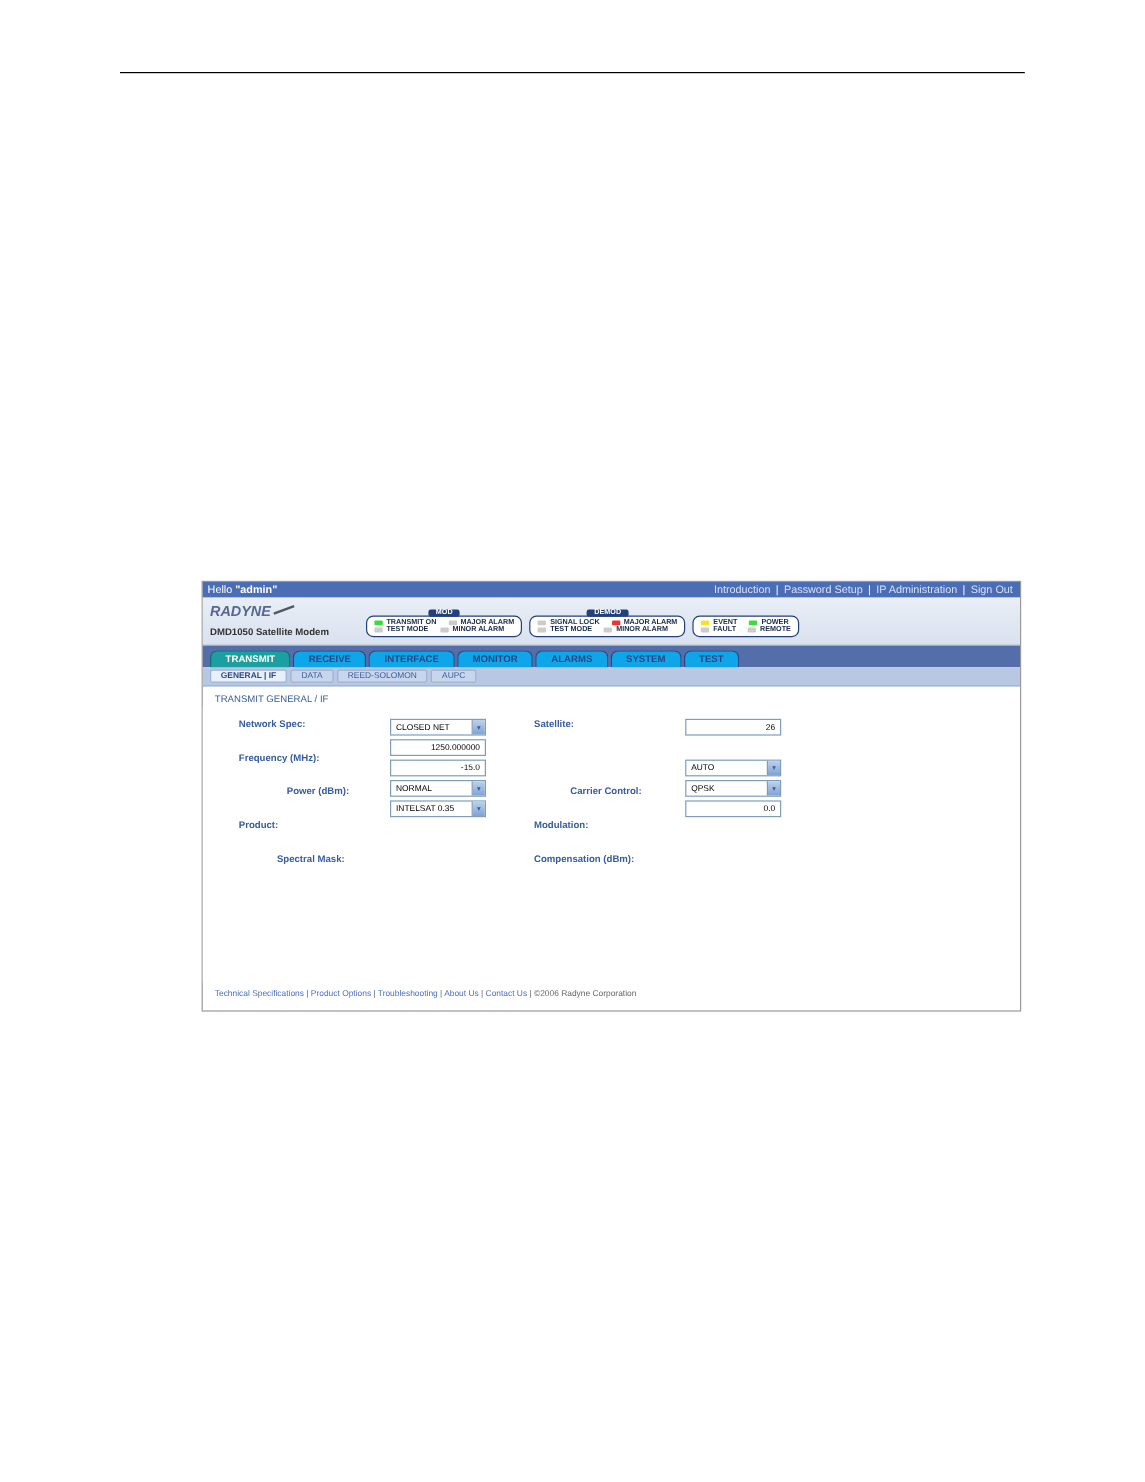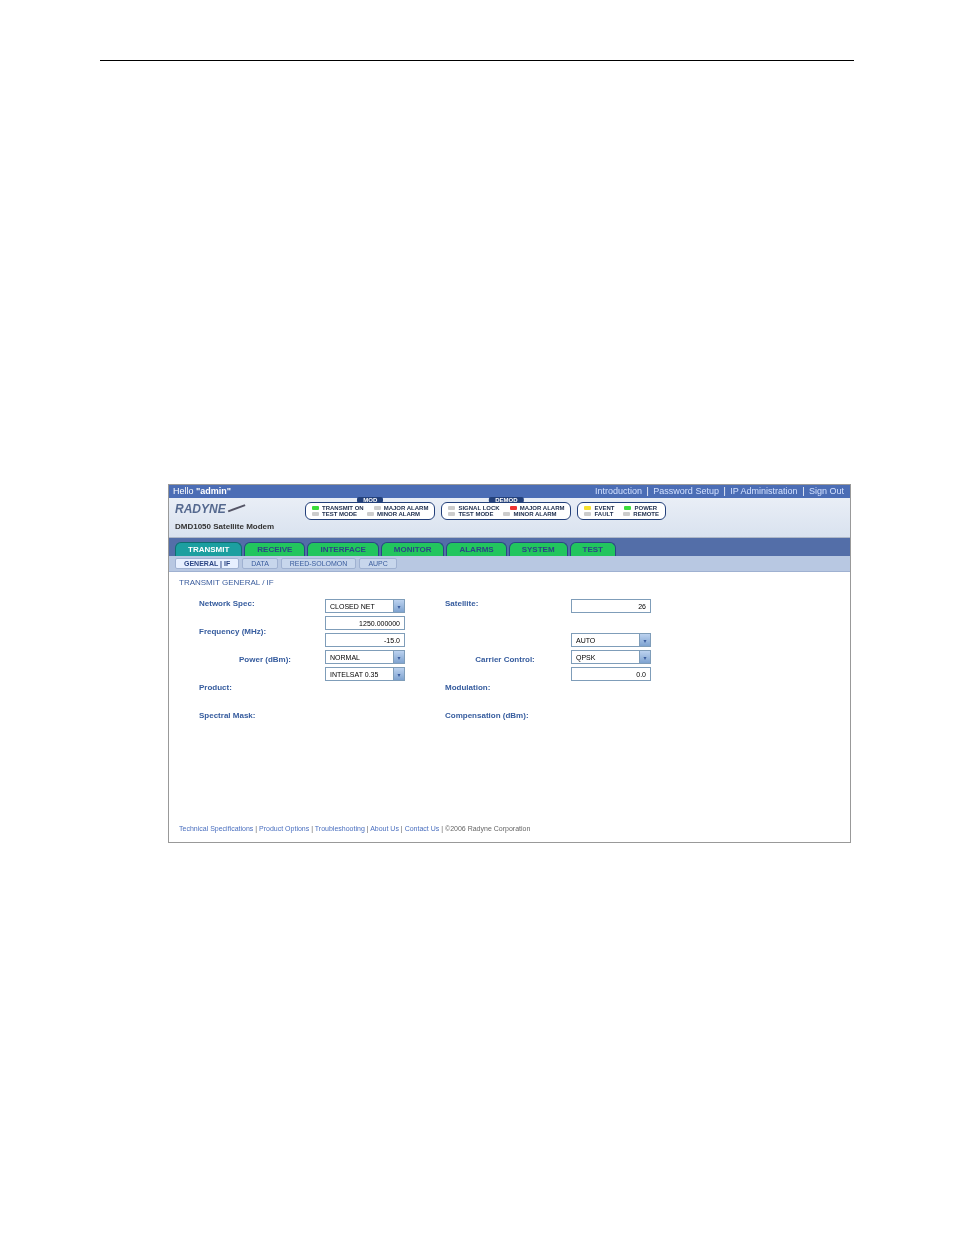--- a/index.html
+++ b/index.html
@@ -2,35 +2,35 @@
 <html><head>
 <meta charset="utf-8">
 <style>
 html, body { margin:0; padding:0; font-family: Verdana, Arial, sans-serif; background:#fff; }
 .page { width:954px; height:1235px; position:relative; }
 .hr { border-top:1px solid #000; margin:60px 100px 0 100px; }
 .screenshot { position:absolute; left:168px; top:424px; width:681px; border:1px solid #999; background:#fff; }
 .topbar { background:#4b6db5; color:#fff; font-size:9px; height:13px; line-height:13px; display:flex; justify-content:space-between; padding:0 4px; }
 .topbar .greet b { color:#fff; }
 .topbar .links a { color:#d2e0ff; text-decoration:none; margin:0 2px; cursor:pointer; }
-.header { background:linear-gradient(#e9eef6,#d9e2ef); display:flex; align-items:flex-start; padding:4px 6px 6px 6px; border-bottom:1px solid #aeb8c8; }
+.header { background:linear-gradient(#e9eef6,#d9e2ef); display:flex; align-items:flex-end; padding:4px 6px 6px 6px; border-bottom:1px solid #aeb8c8; }
 .logo { display:flex; flex-direction:column; font-size:8px; color:#4a5a78; margin-right:10px; width:120px; }
 .logo .brand { font-style:italic; font-weight:bold; font-size:12px; color:#55698f; }
 .logo .brand::after { content:""; display:inline-block; width:18px; height:2px; background:#556; margin-left:3px; transform:rotate(-20deg) translateY(-4px);}
 .logo .device { font-weight:bold; font-size:8px; color:#333; margin-top:6px;}
 .statusgroups { display:flex; gap:6px; }
 .sgroup { border:1px solid #23407a; border-radius:6px; padding:2px 6px 2px 6px; display:flex; flex-direction:column; font-size:6px; color:#1a2a4a; background:#fff; position:relative; min-width:72px;}
 .sgroup .title { position:absolute; top:-6px; left:50%; transform:translateX(-50%); background:#23407a; color:#fff; font-size:6px; padding:0 6px; border-radius:2px; font-weight:bold;}
 .row2 { display:flex; gap:10px;}
 .cell { display:flex; align-items:center; gap:3px; white-space:nowrap;}
 .led { width:7px; height:4px; border-radius:1px; display:inline-block; }
 .g{background:#3bdc3b;} .y{background:#f6e02c;} .r{background:#e33;}
 .led.off{background:#ccc;}
 .navtabs { background:#536ea8; padding:4px 6px 0 6px; display:flex; gap:2px; align-items:center; }
-.navtab { font-size:8px; font-weight:bold; padding:2px 12px; border-radius:6px 6px 0 0; background:#22c55e; color:#2c4685; border:1px solid #2c4685; border-bottom:none; cursor:pointer; text-transform:uppercase;}
+.navtab { font-size:8px; font-weight:bold; padding:2px 12px; border-radius:6px 6px 0 0; background:#0ea5e9; color:#2c4685; border:1px solid #2c4685; border-bottom:none; cursor:pointer; text-transform:uppercase;}
 .navtab.active { background:#1c9fa0; color:#fff; border-color:#0f6e6f;}
 .subtabs { background:#b8c8e2; padding:2px 6px; display:flex; gap:3px; border-bottom:1px solid #9fb1d1;}
 .subtab { font-size:7px; padding:1px 8px; background:#c7d6ec; color:#3a5c9d; border:1px solid #9fb1d1; border-radius:2px; cursor:pointer;}
 .subtab.active { background:#e7f0ff; color:#2c4685; font-weight:bold;}
 .panelhead { font-size:8px; color:#3a5c9d; padding:6px 10px 2px 10px;}
 .panel { background:#fff; padding:10px 22px 60px 30px; min-height:160px; display:flex; gap:40px;}
 .col { display:flex; flex-direction:column; gap:14px; }
 .ficol { width:120px; font-size:8px; color:#365c9e; font-weight:bold;}
 .ctrlcol { width:80px; display:flex; gap:3px;}
 .ctrl { height:12px; font-size:7px; display:flex; align-items:center; border:1px solid #7f9db9; background:#fff; padding:0 2px; justify-content:flex-end;}
@@ -150,21 +150,21 @@
 
     <div class="panelhead">TRANSMIT GENERAL / IF</div>
 
     <div class="panel">
       <div style="display:flex; gap:6px;">
         <div class="col ficol" id="ll">
             <div style="height: 14px;">Network Spec:</div>
             <div style="height: 14px;">Frequency (MHz):</div>
             <div style="height: 14px; margin-left: 40px;">Power (dBm):</div>
             <div style="height: 14px;">Product:</div>
-            <div style="height: 14px;">Spectral Mask:</div>
+            <div style="height: 14px; text-align: center;">Spectral Mask:</div>
           </div>
         <div class="col ctrlcol" id="lc">
             <div class="ctrl sel">
               <span style="padding-left: 2px;">CLOSED NET</span>
               <div class="dd">▾</div>
             </div>
             <div class="ctrl">
               <input value="1250.000000" style="">
             </div>
             <div class="ctrl">

